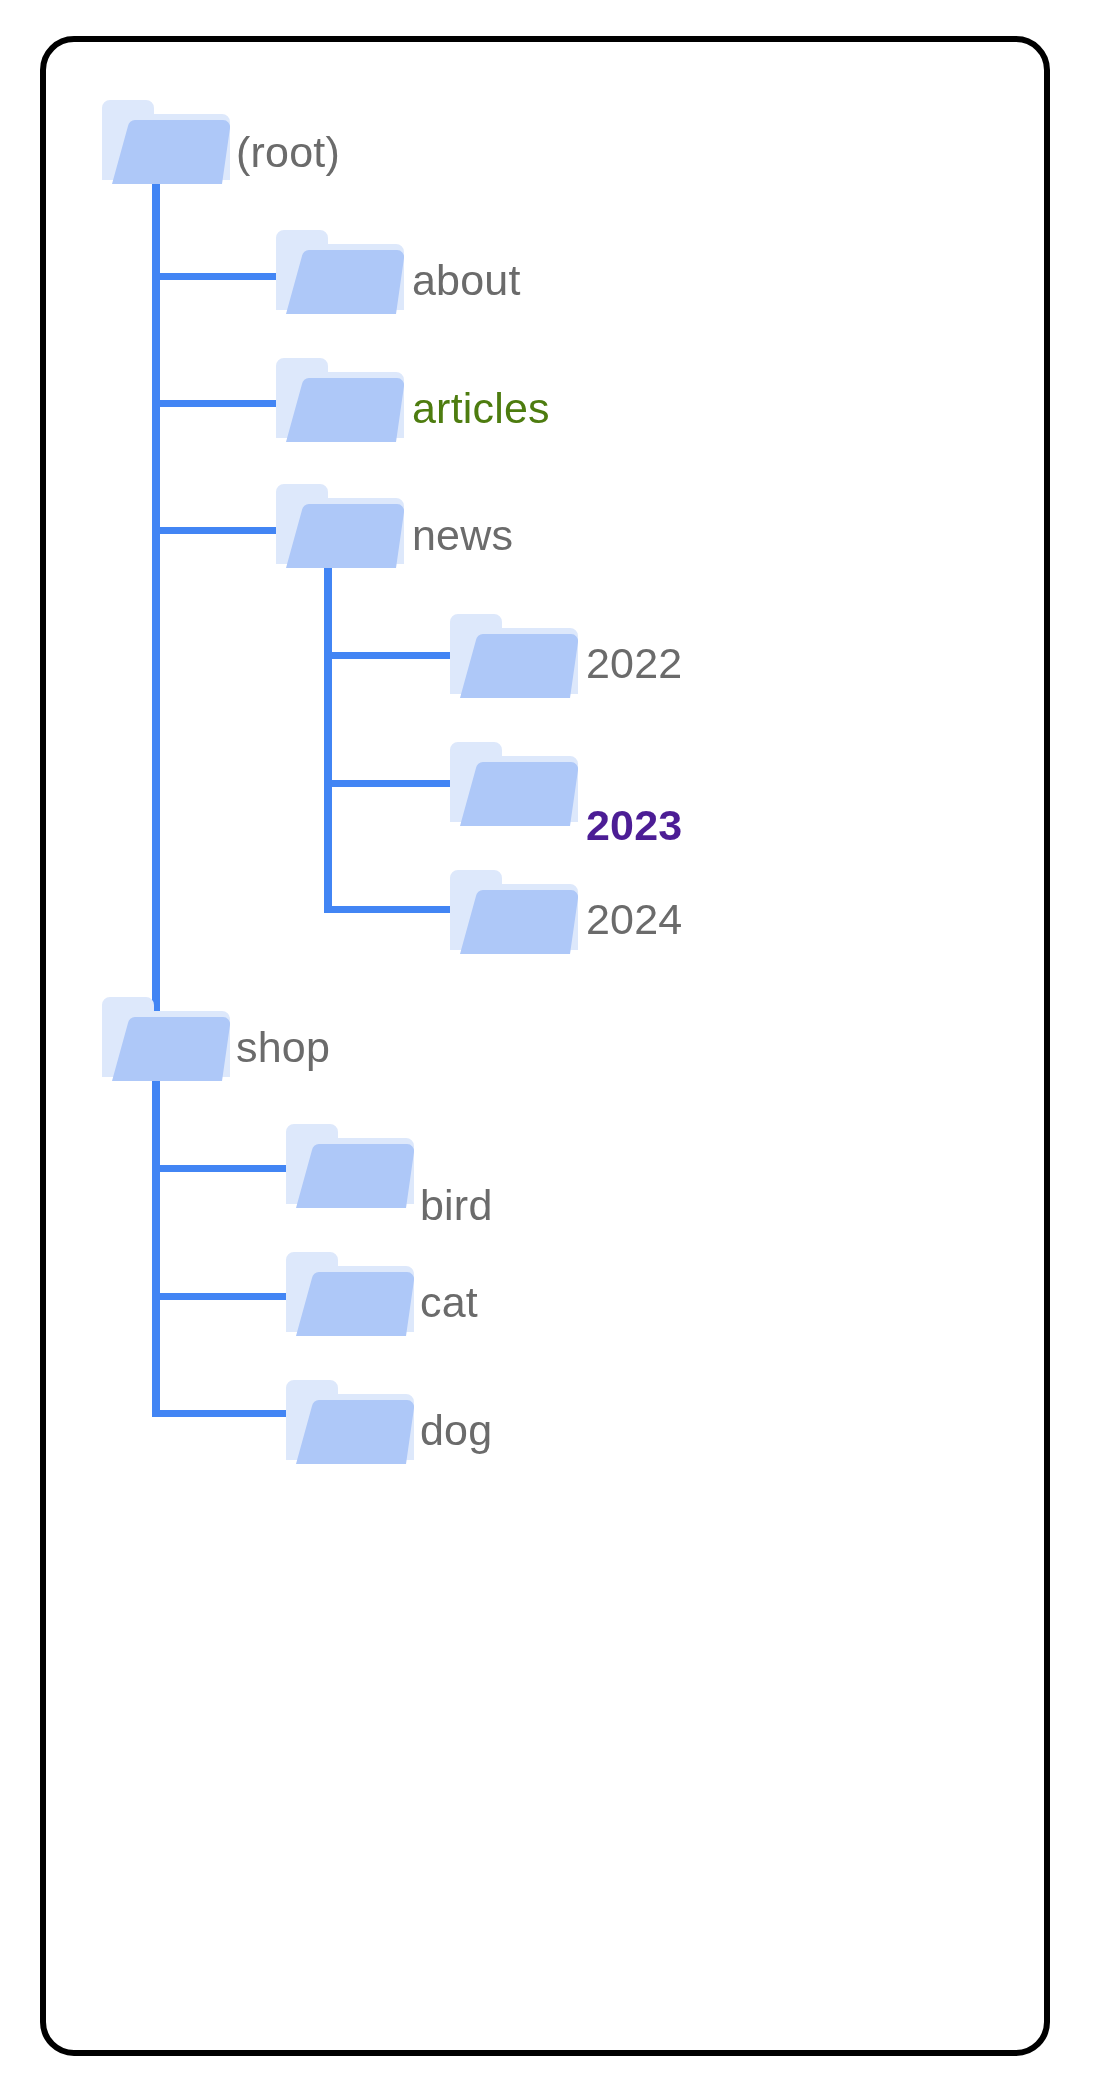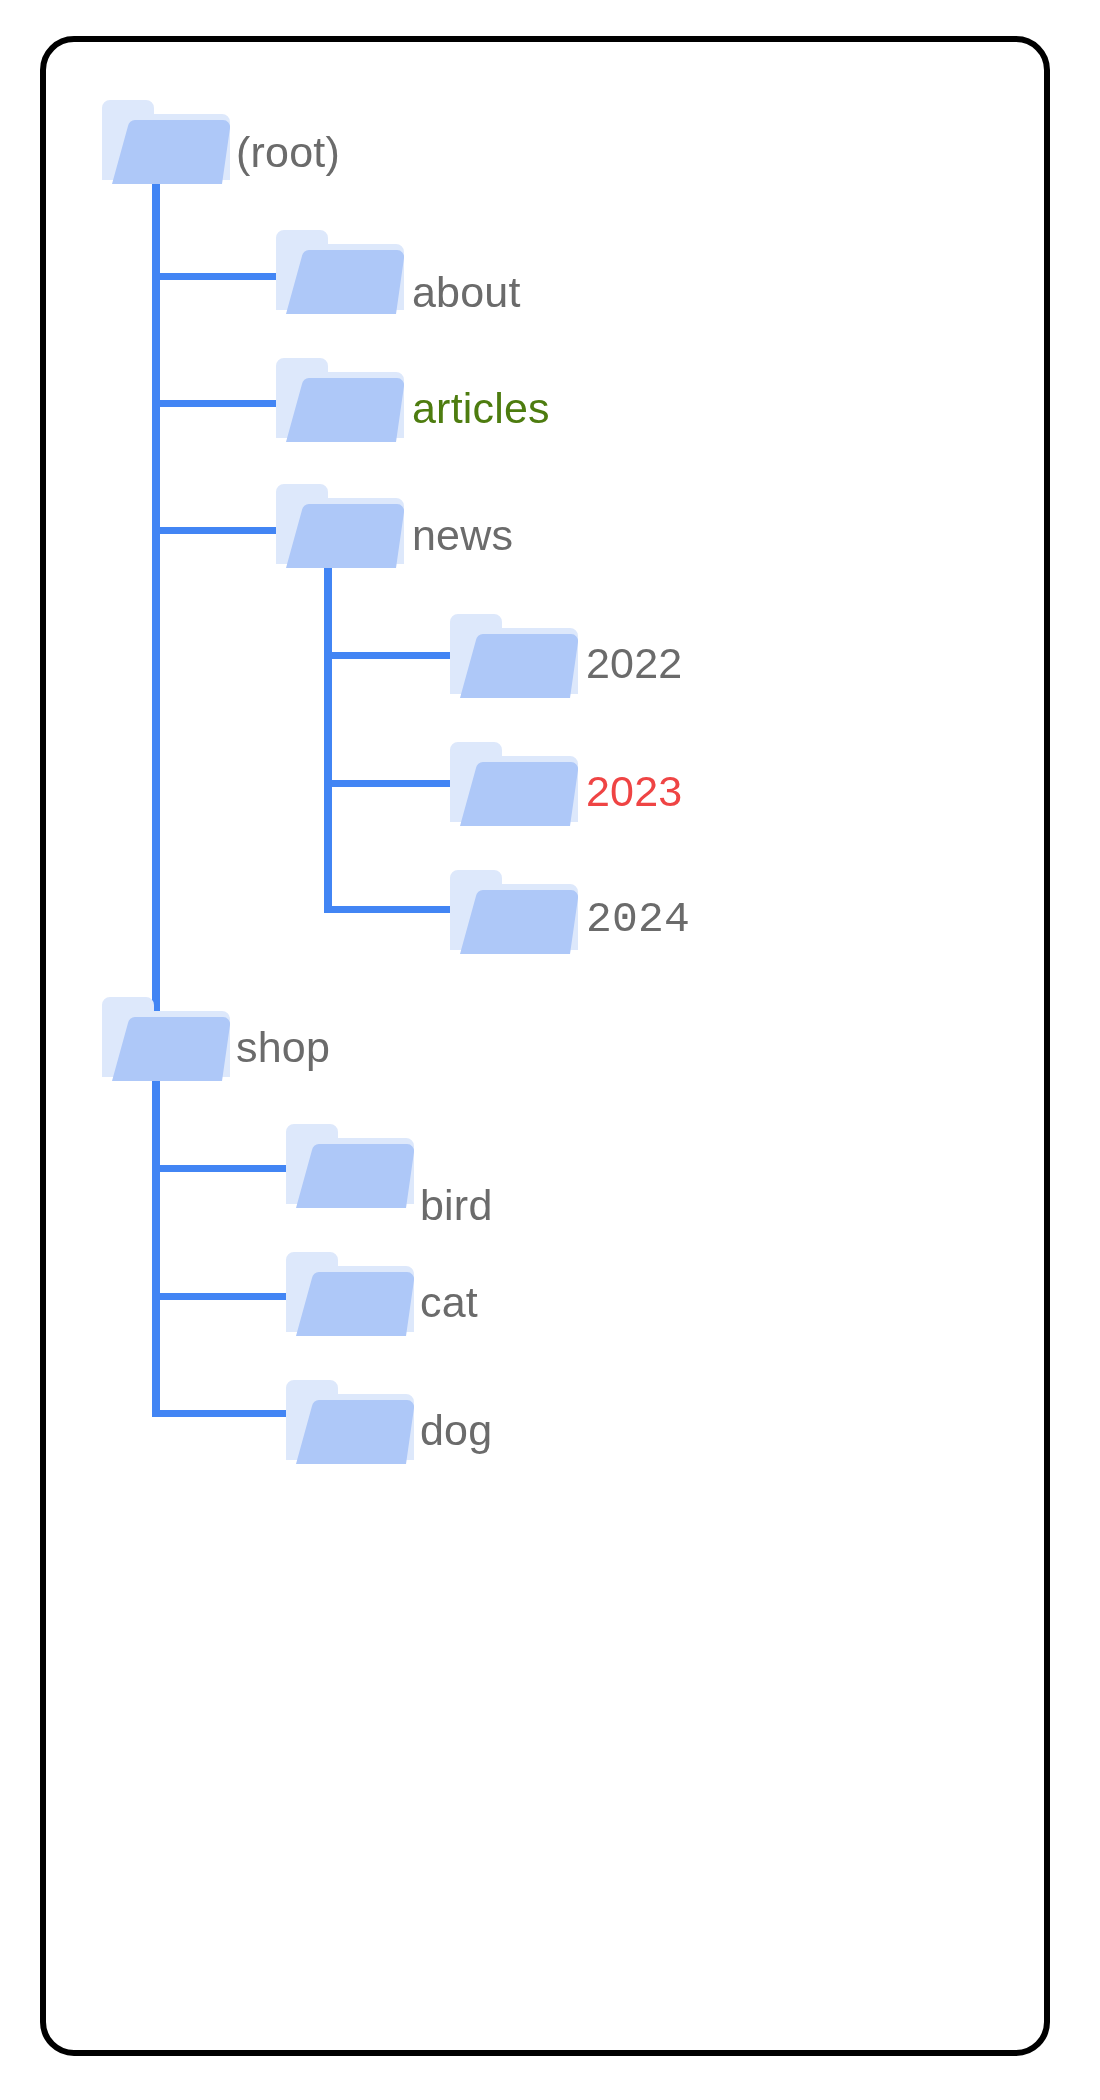--- a/index.html
+++ b/index.html
@@ -73,46 +73,46 @@
     <div class="conn" style="left: 152px; top: 1410px; width: 138px; height: 7px; background: rgb(66, 133, 244);"></div>
     <div class="folder" style="left: 100px; top: 98px; width: 130px; height: 92px;"><svg viewBox="0 0 130 92" width="130" height="92">
         <path d="M2 10 a8 8 0 0 1 8 -8 h36 a8 8 0 0 1 8 8 v6 h68 a8 8 0 0 1 8 8 v58 h-128 z" fill="#DDE8FB"></path>
         <path d="M28 28 a7 7 0 0 1 7 -6 h88 a7 7 0 0 1 7 8 l-8 56 h-110 z" fill="#AEC8F8"></path>
       </svg></div>
     <div class="node-label" style="left: 236px; top: 131px; color: rgb(107, 107, 107);">(root)</div>
     <div class="folder" style="left: 274px; top: 228px; width: 130px; height: 92px;"><svg viewBox="0 0 130 92" width="130" height="92">
         <path d="M2 10 a8 8 0 0 1 8 -8 h36 a8 8 0 0 1 8 8 v6 h68 a8 8 0 0 1 8 8 v58 h-128 z" fill="#DDE8FB"></path>
         <path d="M28 28 a7 7 0 0 1 7 -6 h88 a7 7 0 0 1 7 8 l-8 56 h-110 z" fill="#AEC8F8"></path>
       </svg></div>
-    <div class="node-label" style="left: 412px; top: 259px; color: rgb(107, 107, 107); margin-top: 12px;">about</div>
+    <div class="node-label" style="left: 412px; top: 259px; color: rgb(107, 107, 107);">about</div>
     <div class="folder" style="left: 274px; top: 356px; width: 130px; height: 92px;"><svg viewBox="0 0 130 92" width="130" height="92">
         <path d="M2 10 a8 8 0 0 1 8 -8 h36 a8 8 0 0 1 8 8 v6 h68 a8 8 0 0 1 8 8 v58 h-128 z" fill="#DDE8FB"></path>
         <path d="M28 28 a7 7 0 0 1 7 -6 h88 a7 7 0 0 1 7 8 l-8 56 h-110 z" fill="#AEC8F8"></path>
       </svg></div>
     <div class="node-label" style="left: 412px; top: 387px; color: #4d7c0f;">articles</div>
     <div class="folder" style="left: 274px; top: 482px; width: 130px; height: 92px;"><svg viewBox="0 0 130 92" width="130" height="92">
         <path d="M2 10 a8 8 0 0 1 8 -8 h36 a8 8 0 0 1 8 8 v6 h68 a8 8 0 0 1 8 8 v58 h-128 z" fill="#DDE8FB"></path>
         <path d="M28 28 a7 7 0 0 1 7 -6 h88 a7 7 0 0 1 7 8 l-8 56 h-110 z" fill="#AEC8F8"></path>
       </svg></div>
     <div class="node-label" style="left: 412px; top: 514px; color: rgb(107, 107, 107);">news</div>
     <div class="folder" style="left: 448px; top: 612px; width: 130px; height: 92px;"><svg viewBox="0 0 130 92" width="130" height="92">
         <path d="M2 10 a8 8 0 0 1 8 -8 h36 a8 8 0 0 1 8 8 v6 h68 a8 8 0 0 1 8 8 v58 h-128 z" fill="#DDE8FB"></path>
         <path d="M28 28 a7 7 0 0 1 7 -6 h88 a7 7 0 0 1 7 8 l-8 56 h-110 z" fill="#AEC8F8"></path>
       </svg></div>
     <div class="node-label" style="left: 586px; top: 642px; color: rgb(107, 107, 107);">2022</div>
     <div class="folder" style="left: 448px; top: 740px; width: 130px; height: 92px;"><svg viewBox="0 0 130 92" width="130" height="92">
         <path d="M2 10 a8 8 0 0 1 8 -8 h36 a8 8 0 0 1 8 8 v6 h68 a8 8 0 0 1 8 8 v58 h-128 z" fill="#DDE8FB"></path>
         <path d="M28 28 a7 7 0 0 1 7 -6 h88 a7 7 0 0 1 7 8 l-8 56 h-110 z" fill="#AEC8F8"></path>
       </svg></div>
-    <div class="node-label" style="left: 586px; top: 770px; color: #ef4444;">2023</div>
+    <div class="node-label" style="left: 586px; top: 804px; color: #4c1d95; font-weight: bold;">2023</div>
     <div class="folder" style="left: 448px; top: 868px; width: 130px; height: 92px;"><svg viewBox="0 0 130 92" width="130" height="92">
         <path d="M2 10 a8 8 0 0 1 8 -8 h36 a8 8 0 0 1 8 8 v6 h68 a8 8 0 0 1 8 8 v58 h-128 z" fill="#DDE8FB"></path>
         <path d="M28 28 a7 7 0 0 1 7 -6 h88 a7 7 0 0 1 7 8 l-8 56 h-110 z" fill="#AEC8F8"></path>
       </svg></div>
-    <div class="node-label" style="left: 586px; top: 898px; color: rgb(107, 107, 107); font-family: Liberation Mono, monospace;">2024</div>
+    <div class="node-label" style="left: 586px; top: 898px; color: rgb(107, 107, 107);">2024</div>
     <div class="folder" style="left: 100px; top: 995px; width: 130px; height: 92px;"><svg viewBox="0 0 130 92" width="130" height="92">
         <path d="M2 10 a8 8 0 0 1 8 -8 h36 a8 8 0 0 1 8 8 v6 h68 a8 8 0 0 1 8 8 v58 h-128 z" fill="#DDE8FB"></path>
         <path d="M28 28 a7 7 0 0 1 7 -6 h88 a7 7 0 0 1 7 8 l-8 56 h-110 z" fill="#AEC8F8"></path>
       </svg></div>
     <div class="node-label" style="left: 236px; top: 1026px; color: rgb(107, 107, 107);">shop</div>
     <div class="folder" style="left: 284px; top: 1122px; width: 130px; height: 92px;"><svg viewBox="0 0 130 92" width="130" height="92">
         <path d="M2 10 a8 8 0 0 1 8 -8 h36 a8 8 0 0 1 8 8 v6 h68 a8 8 0 0 1 8 8 v58 h-128 z" fill="#DDE8FB"></path>
         <path d="M28 28 a7 7 0 0 1 7 -6 h88 a7 7 0 0 1 7 8 l-8 56 h-110 z" fill="#AEC8F8"></path>
       </svg></div>
     <div class="node-label" style="left: 420px; top: 1152px; color: rgb(107, 107, 107); margin-top: 32px;">bird</div>

